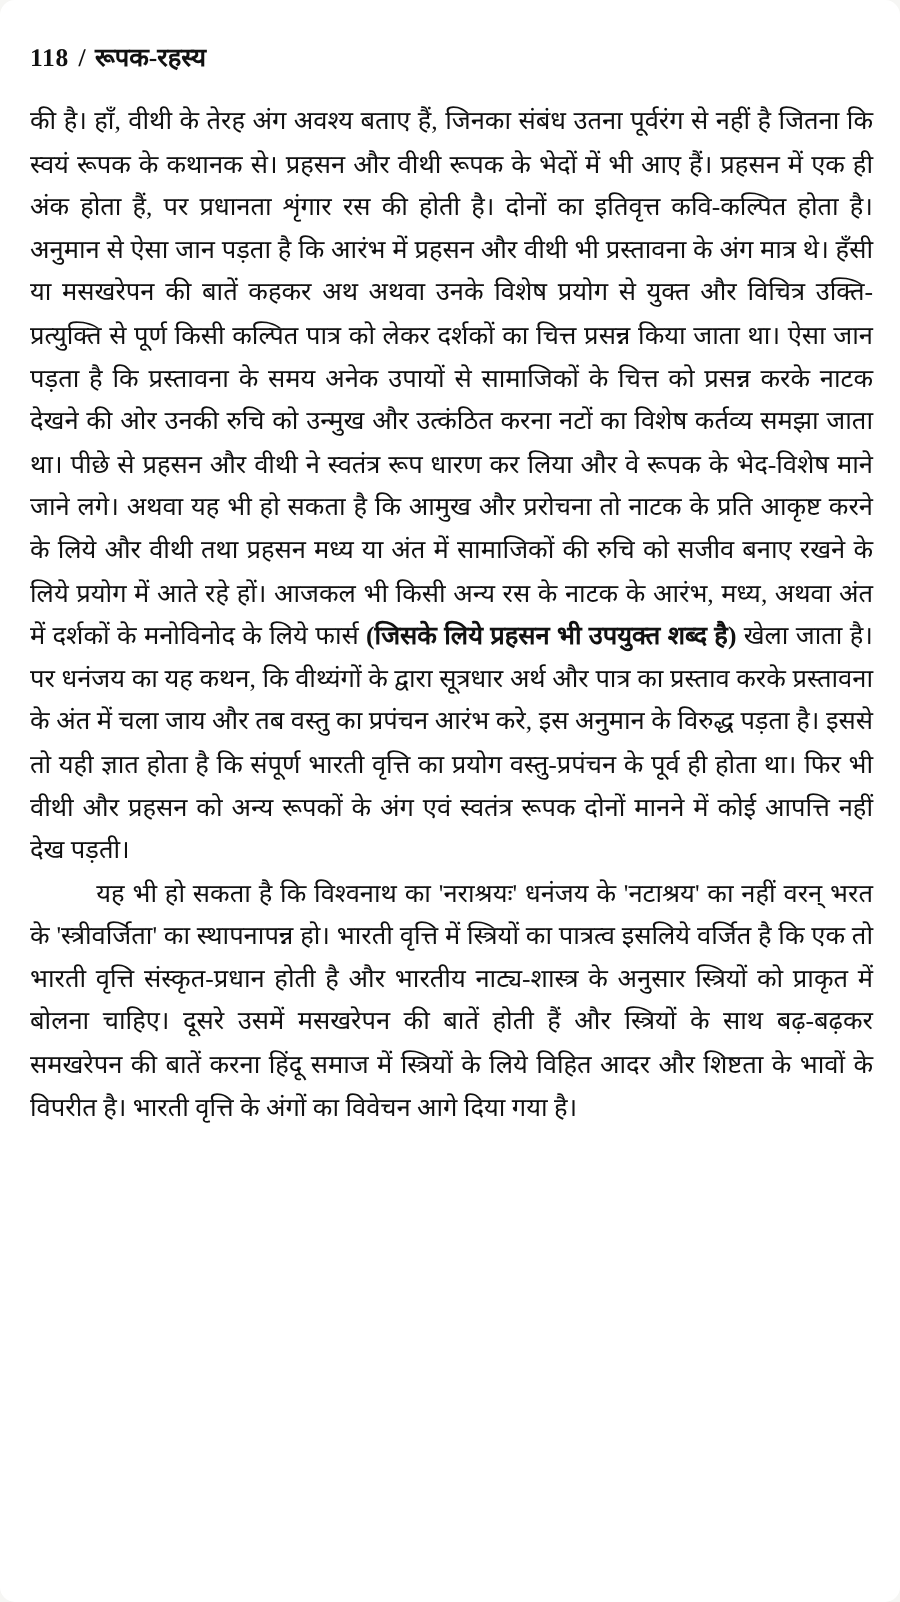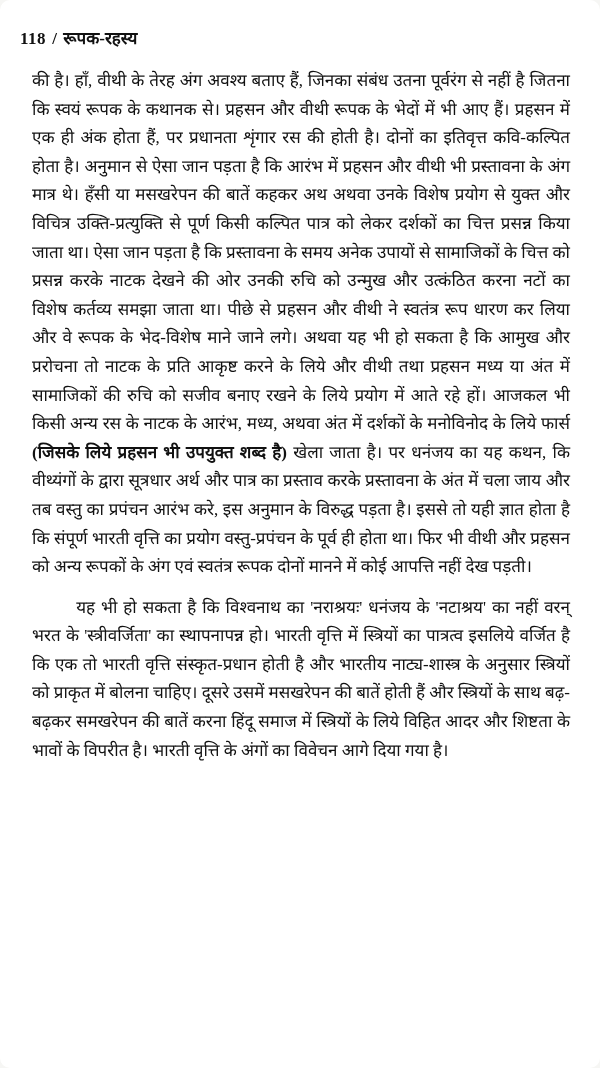--- a/index.html
+++ b/index.html
@@ -35,21 +35,21 @@
   }
   .header .title {
     font-weight: 600;
   }
   .body-text {
     font-size: 17px;
     line-height: 28.6px;
     text-align: justify;
   }
   .body-text p {
-    margin: 12px;
+    margin: 0;
     padding: 0;
   }
   .body-text p.indent {
     text-indent: 2.6em;
   }
   .bold-inline {
     font-weight: 700;
   }
 </style>
 </head>

